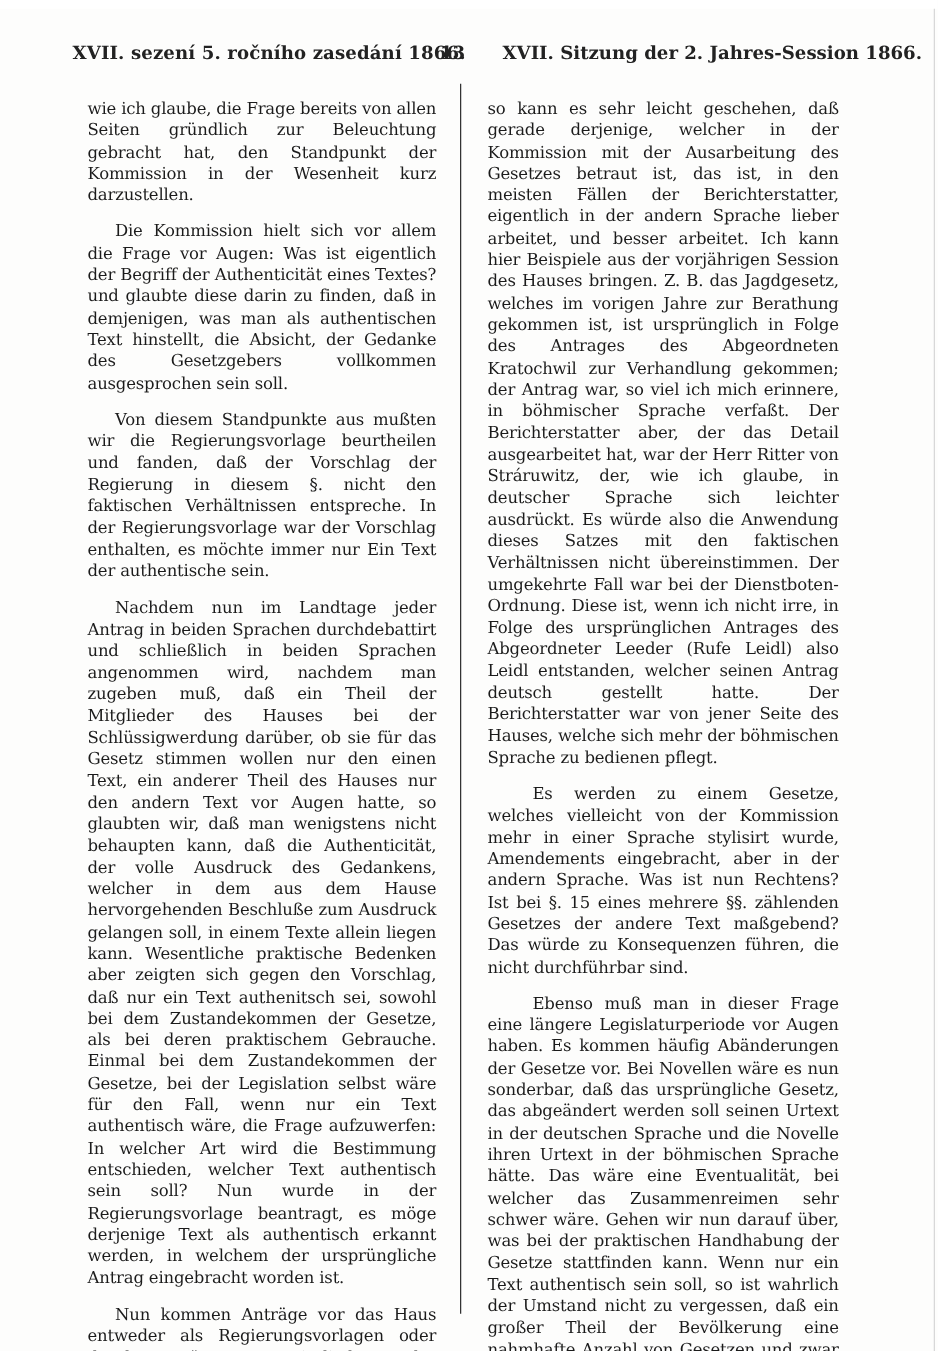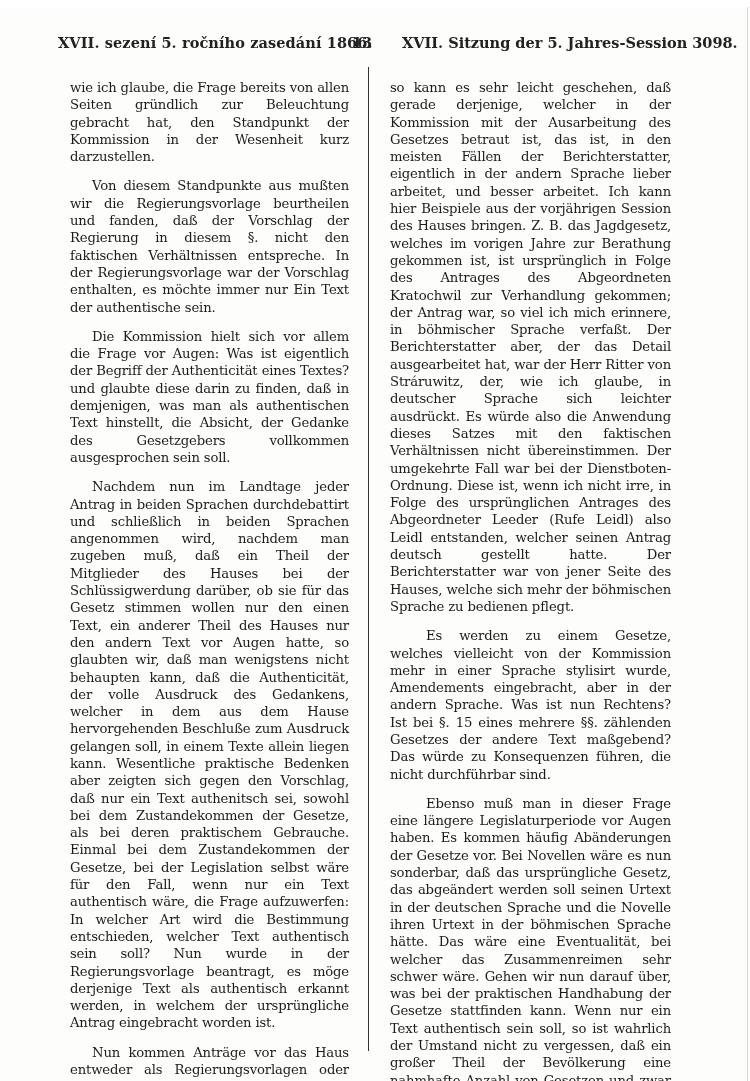--- a/index.html
+++ b/index.html
@@ -33,29 +33,29 @@
   </style>
 </head>
 <body>
 
 <div class="page">
   <div class="edge-right"></div>
 
   <div class="header">
     <span class="h-left">XVII. sezení 5. ročního zasedání 1866.</span>
     <span class="h-num">13</span>
-    <span class="h-right">XVII. Sitzung der 5. Jahres-Session 3098.</span>
+    <span class="h-right">XVII. Sitzung der 2. Jahres-Session 1866.</span>
   </div>
 
   <div class="rule"></div>
 
   <div class="col left">
     <p>wie ich glaube, die Frage bereits von allen Seiten gründlich zur Beleuchtung gebracht hat, den Standpunkt der Kommission in der Wesenheit kurz darzustellen.</p>
+    <p class="indent">Die Kommission hielt sich vor allem die Frage vor Augen: Was ist eigentlich der Begriff der Authenticität eines Textes? und glaubte diese darin zu finden, daß in demjenigen, was man als authentischen Text hinstellt, die Absicht, der Gedanke des Gesetzgebers vollkommen ausgesprochen sein soll.</p>
     <p class="indent">Von diesem Standpunkte aus mußten wir die Regierungsvorlage beurtheilen und fanden, daß der Vorschlag der Regierung in diesem §. nicht den faktischen Verhältnissen entspreche. In der Regierungsvorlage war der Vorschlag enthalten, es möchte immer nur Ein Text der authentische sein.</p>
-    <p class="indent">Die Kommission hielt sich vor allem die Frage vor Augen: Was ist eigentlich der Begriff der Authenticität eines Textes? und glaubte diese darin zu finden, daß in demjenigen, was man als authentischen Text hinstellt, die Absicht, der Gedanke des Gesetzgebers vollkommen ausgesprochen sein soll.</p>
     <p class="indent">Nachdem nun im Landtage jeder Antrag in beiden Sprachen durchdebattirt und schließlich in beiden Sprachen angenommen wird, nachdem man zugeben muß, daß ein Theil der Mitglieder des Hauses bei der Schlüssigwerdung darüber, ob sie für das Gesetz stimmen wollen nur den einen Text, ein anderer Theil des Hauses nur den andern Text vor Augen hatte, so glaubten wir, daß man wenigstens nicht behaupten kann, daß die Authenticität, der volle Ausdruck des Gedankens, welcher in dem aus dem Hause hervorgehenden Beschluße zum Ausdruck gelangen soll, in einem Texte allein liegen kann. Wesentliche praktische Bedenken aber zeigten sich gegen den Vorschlag, daß nur ein Text authenitsch sei, sowohl bei dem Zustandekommen der Gesetze, als bei deren praktischem Gebrauche. Einmal bei dem Zustandekommen der Gesetze, bei der Legislation selbst wäre für den Fall, wenn nur ein Text authentisch wäre, die Frage aufzuwerfen: In welcher Art wird die Bestimmung entschieden, welcher Text authentisch sein soll? Nun wurde in der Regierungsvorlage beantragt, es möge derjenige Text als authentisch erkannt werden, in welchem der ursprüngliche Antrag eingebracht worden ist.</p>
     <p class="indent">Nun kommen Anträge vor das Haus entweder als Regierungsvorlagen oder durch Anträge von Mitgliedern oder Kommissionen. Nun hat die Regierung allerdings den Gedanken vor Augen gehabt, daß sie abwechselnd in der einen Sprache und abwechselnd in der andern Sprache den Urtext ihrer Anträge fassen will. Ich glaube aber wirklich, daß in vielen Fällen bei der Empfindlichkeit, welche leider auf nationalen Gebiete bei uns besteht, oft eine Gesetzvorlage, die in einer Sprache als Urtext vorgebracht würde, wirklich schon von einem, wenn vielleicht auch kleinem Theil des Hauses mit scheelen Augen angesehen werden könnte und umgekehrt. Andererseits muß man bedenken, daß die Regierungsvorlage so gut wie die von den einzelnen Mitgliedern eingebrachten Anträge immer eine Kommission durchmachen müssen, und dann von dieser an das Haus gelangen.</p>
 
   </div>
 
   <div class="col right">
     <p>so kann es sehr leicht geschehen, daß gerade derjenige, welcher in der Kommission mit der Ausarbeitung des Gesetzes betraut ist, das ist, in den meisten Fällen der Berichterstatter, eigentlich in der andern Sprache lieber arbeitet, und besser arbeitet. Ich kann hier Beispiele aus der vorjährigen Session des Hauses bringen. Z. B. das Jagdgesetz, welches im vorigen Jahre zur Berathung gekommen ist, ist ursprünglich in Folge des Antrages des Abgeordneten Kratochwil zur Verhandlung gekommen; der Antrag war, so viel ich mich erinnere, in böhmischer Sprache verfaßt. Der Berichterstatter aber, der das Detail ausgearbeitet hat, war der Herr Ritter von Stráruwitz, der, wie ich glaube, in deutscher Sprache sich leichter ausdrückt. Es würde also die Anwendung dieses Satzes mit den faktischen Verhältnissen nicht übereinstimmen. Der umgekehrte Fall war bei der Dienstboten-Ordnung. Diese ist, wenn ich nicht irre, in Folge des ursprünglichen Antrages des Abgeordneter Leeder (Rufe Leidl) also Leidl entstanden, welcher seinen Antrag deutsch gestellt hatte. Der Berichterstatter war von jener Seite des Hauses, welche sich mehr der böhmischen Sprache zu bedienen pflegt.</p>
     <p class="indent2">Es werden zu einem Gesetze, welches vielleicht von der Kommission mehr in einer Sprache stylisirt wurde, Amendements eingebracht, aber in der andern Sprache. Was ist nun Rechtens? Ist bei §. 15 eines mehrere §§. zählenden Gesetzes der andere Text maßgebend? Das würde zu Konsequenzen führen, die nicht durchführbar sind.</p>
     <p class="indent2">Ebenso muß man in dieser Frage eine längere Legislaturperiode vor Augen haben. Es kommen häufig Abänderungen der Gesetze vor. Bei Novellen wäre es nun sonderbar, daß das ursprüngliche Gesetz, das abgeändert werden soll seinen Urtext in der deutschen Sprache und die Novelle ihren Urtext in der böhmischen Sprache hätte. Das wäre eine Eventualität, bei welcher das Zusammenreimen sehr schwer wäre. Gehen wir nun darauf über, was bei der praktischen Handhabung der Gesetze stattfinden kann. Wenn nur ein Text authentisch sein soll, so ist wahrlich der Umstand nicht zu vergessen, daß ein großer Theil der Bevölkerung eine nahmhafte Anzahl von Gesetzen und zwar die Hälfte aller Landesgesetze gar nicht in der eigenen Sprache vor sich hat. Wir würden dadurch in die Gesetzgebung das hineinbringen, daß ein Theil der Gesetze in der einen, ein Theil in der anderen Sprache authentisch ist, und daß also die Hälfte der Bevölkerung für ein ganzes Gebiet von Gesetzen, für einen ganzen großen Theil der Gesetzgebung hiedurch keinen authentischen Text vor Augen hätte, also immer gezwungen wäre auf den ihr fremden schwer verständlichen Text, überzugreifen.</p>
   </div>

